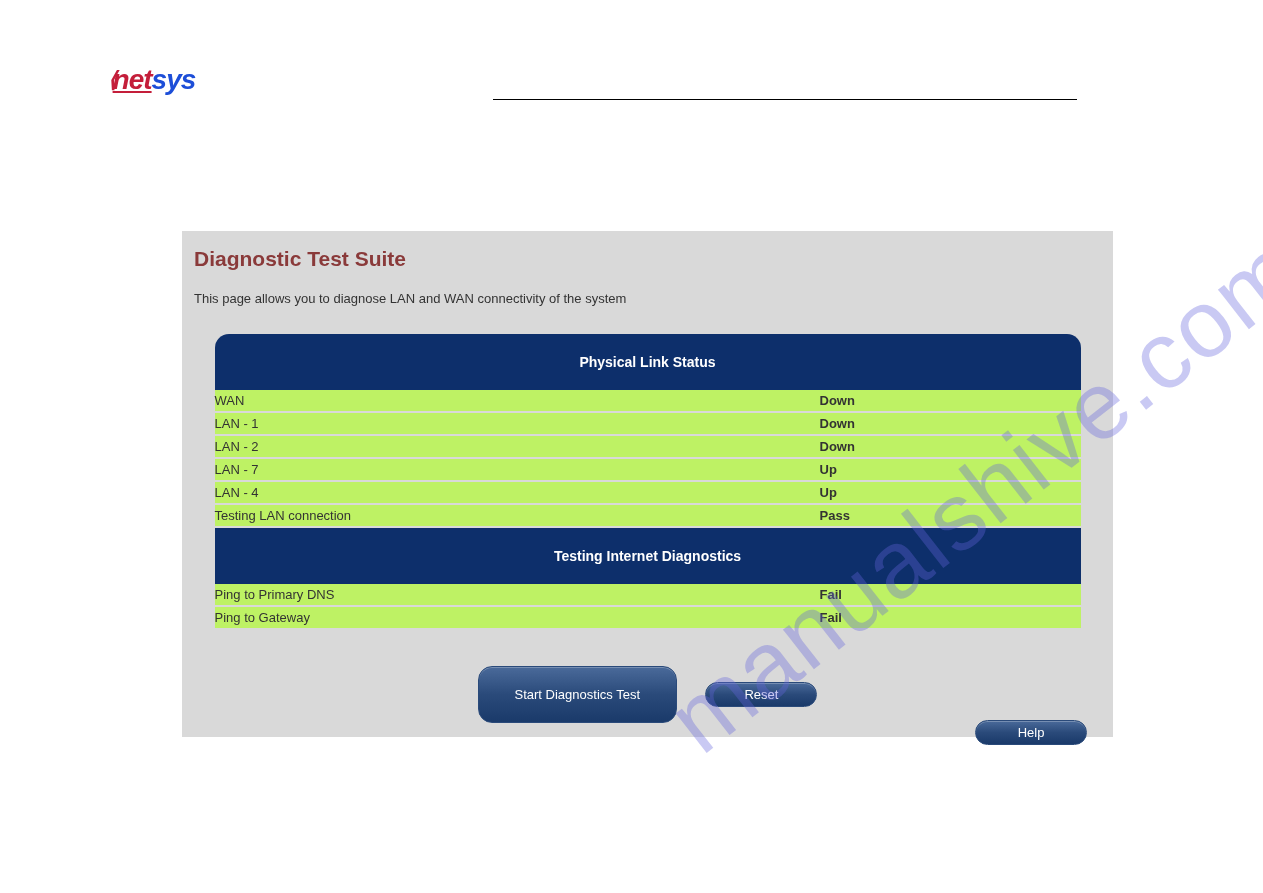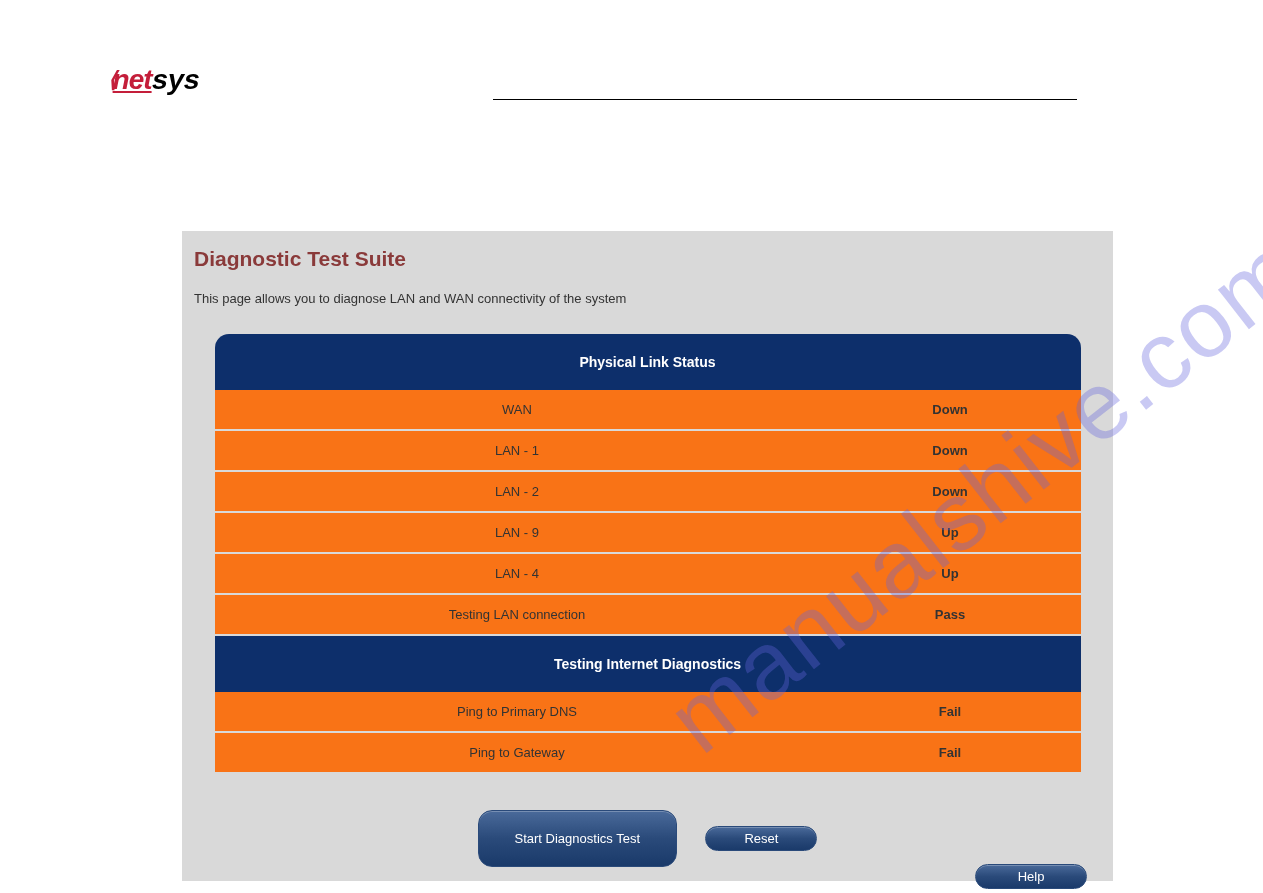--- a/index.html
+++ b/index.html
@@ -21,21 +21,21 @@
     }
     .logo-arc {
       display: inline-block;
       color: #c41e3a;
       font-weight: bold;
       margin-right: -3px;
       font-size: 22px;
       vertical-align: 2px;
     }
     .logo-net { color: #c41e3a; text-decoration: underline; }
-    .logo-sys { color: #000000; font-family: Liberation Mono, monospace; }
+    .logo-sys { color: #1d4ed8; }
     .top-rule {
       position: absolute;
       top: 99px;
       left: 493px;
       width: 584px;
       border: none;
       border-top: 1px solid #000;
     }
     .panel {
       position: absolute;
@@ -69,25 +69,24 @@
       font-weight: bold;
       font-size: 14px;
       text-align: center;
       padding: 20px 0;
     }
     .section-header.first-hdr td {
       border-top-left-radius: 14px;
       border-top-right-radius: 14px;
     }
     .data-row td {
-      background: #f97316;
+      background: #bef264;
       color: #333;
       font-size: 13px;
-      text-align: center;
-      padding: 12px 0;
+      padding: 3px 0;
       border-bottom: 2px solid #d9d9d9;
     }
     .data-row td.label-cell { width: 605px; }
     .data-row td.status-cell { width: 261px; font-weight: bold; }
     .status-down, .status-fail { color: #cc0000; }
     .status-up, .status-pass { color: #1a7a1a; }
     .button-row {
       text-align: center;
       margin-top: 36px;
       position: relative;
@@ -153,21 +152,21 @@
         </tr>
         <tr class="data-row">
           <td class="label-cell">LAN - 1</td>
           <td class="status-cell status-down">Down</td>
         </tr>
         <tr class="data-row">
           <td class="label-cell">LAN - 2</td>
           <td class="status-cell status-down">Down</td>
         </tr>
         <tr class="data-row">
-          <td class="label-cell">LAN - 9</td>
+          <td class="label-cell">LAN - 7</td>
           <td class="status-cell status-up">Up</td>
         </tr>
         <tr class="data-row">
           <td class="label-cell">LAN - 4</td>
           <td class="status-cell status-up">Up</td>
         </tr>
         <tr class="data-row">
           <td class="label-cell">Testing LAN connection</td>
           <td class="status-cell status-pass">Pass</td>
         </tr>

